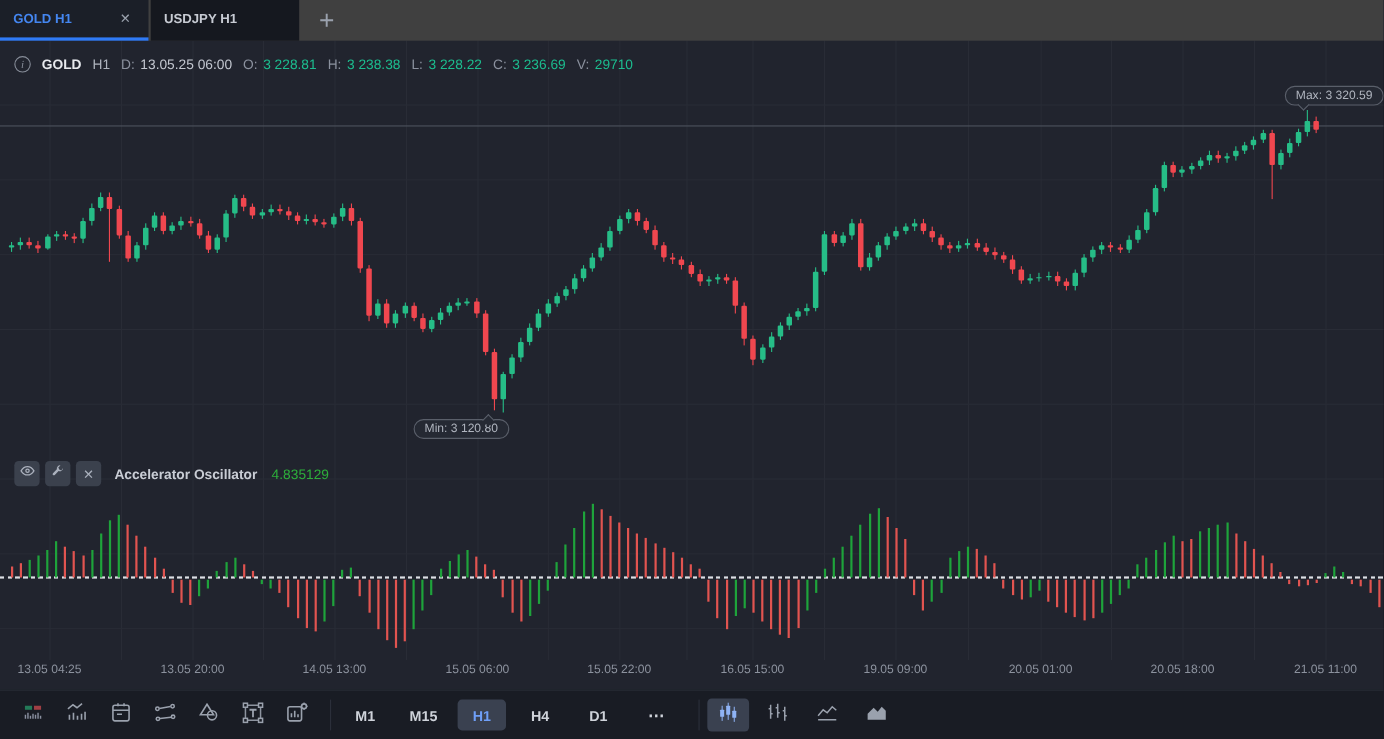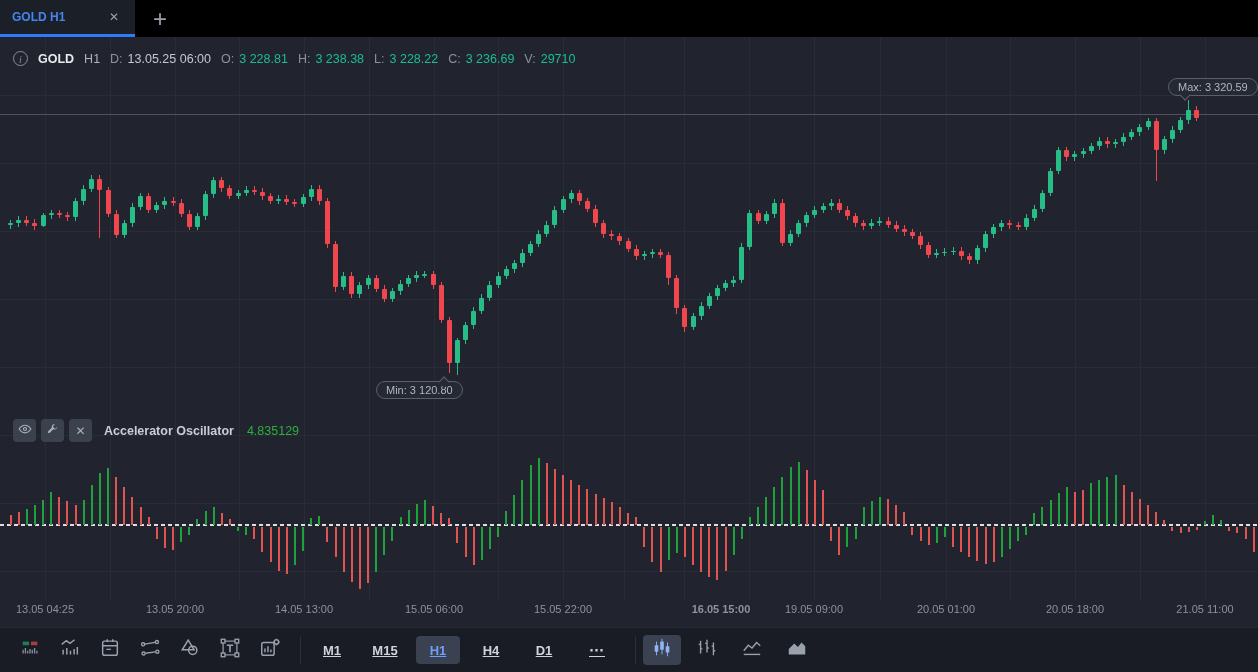--- a/index.html
+++ b/index.html
@@ -1,19 +1,19 @@
 <!DOCTYPE html>
 <html><head>
 <meta charset="utf-8">
 <style>
   html,body{margin:0;padding:0;background:#14161c;}
   .app{position:relative;width:1258px;height:672px;overflow:hidden;background:#21242e;
        font-family:"Liberation Sans",sans-serif;-webkit-font-smoothing:antialiased;}
   
-  .tabbar{position:absolute;top:0;left:0;right:0;height:37px;background:#000000;display:flex;z-index:20;}
+  .tabbar{position:absolute;top:0;left:0;right:0;height:37px;background:#404040;display:flex;z-index:20;}
   .tab{width:135px;height:37px;margin-right:2px;background:#15181f;color:#c7cbd3;font-size:12px;
        font-weight:bold;display:flex;align-items:center;padding:0 12px;box-sizing:border-box;
        border-bottom:3px solid transparent;cursor:pointer;}
   .tab.active{background:#1b1f28;color:#4486f0;border-bottom:3px solid #2f7af5;}
   .tab .close{margin-left:auto;color:#9aa1ad;font-size:12px;font-weight:normal;padding:2px 4px;}
   .tab-add{width:46px;height:37px;display:flex;align-items:center;justify-content:center;
            color:#9aa1ad;font-size:24px;font-weight:300;cursor:pointer;}
   
   .vgrid{position:absolute;top:37px;height:563px;width:1px;background:#292c36;}
   .hgrid{position:absolute;left:0;width:1258px;height:1px;background:#292c36;}
@@ -52,21 +52,21 @@
   .taxis{position:absolute;top:0;left:0;width:1258px;height:672px;z-index:4;}
   .tlabel{position:absolute;top:603px;transform:translateX(-50%);color:#8c929e;font-size:11px;white-space:nowrap;}
   
   .toolbar{position:absolute;left:0;right:0;bottom:0;height:44px;background:#191c24;
            border-top:1px solid #272b34;display:flex;align-items:center;z-index:20;}
   .tbtn{width:28px;height:28px;margin-left:12px;display:flex;align-items:center;justify-content:center;
         cursor:pointer;border-radius:4px;}
   .tbtn:first-child{margin-left:16px;}
   .sep{width:1px;height:28px;background:#2b2f3a;margin-left:16px;}
   .tfbtn{height:28px;min-width:30px;padding:0 7px;margin-left:9px;display:flex;align-items:center;
-         justify-content:center;color:#cfd3da;font-size:13px;font-weight:bold;border-radius:4px;cursor:pointer;text-decoration:underline;}
+         justify-content:center;color:#cfd3da;font-size:13px;font-weight:bold;border-radius:4px;cursor:pointer;}
   .tfbtn.selected{background:#3a4150;color:#6f9ff7;}
   .ctbtn{width:38px;height:30px;margin-left:7px;display:flex;align-items:center;justify-content:center;
          border-radius:4px;cursor:pointer;}
   .ctbtn.selected{background:#3a4150;}
   .morebtn{color:#cfd3da;font-size:15px;font-weight:bold;letter-spacing:1px;}
 </style>
 </head>
 <body>
 
 <div class="app">
@@ -553,31 +553,34 @@
       <div class="aobar" style="left: 1236.38px; top: 527px; width: 2px; height: 6px; background: rgb(225, 84, 80);"></div>
       <div class="aobar" style="left: 1244.5px; top: 527px; width: 2px; height: 12px; background: rgb(225, 84, 80);"></div>
       <div class="aobar" style="left: 1252.62px; top: 527px; width: 2px; height: 25px; background: rgb(225, 84, 80);"></div>
     </div>
   <div class="taxis" id="time-axis">
       <span class="tlabel" style="left: 45px;">13.05 04:25</span>
       <span class="tlabel" style="left: 175px;">13.05 20:00</span>
       <span class="tlabel" style="left: 304px;">14.05 13:00</span>
       <span class="tlabel" style="left: 434px;">15.05 06:00</span>
       <span class="tlabel" style="left: 563px;">15.05 22:00</span>
-      <span class="tlabel" style="left: 721px; font-weight: bold;">16.05 15:00</span>
+      <span class="tlabel" style="left: 684px;">16.05 15:00</span>
       <span class="tlabel" style="left: 814px;">19.05 09:00</span>
       <span class="tlabel" style="left: 946px;">20.05 01:00</span>
       <span class="tlabel" style="left: 1075px;">20.05 18:00</span>
       <span class="tlabel" style="left: 1205px;">21.05 11:00</span>
     </div>
 
   <div class="tabbar" id="tabbar">
       <div class="tab active">
         <span>GOLD H1</span>
         <span class="close">✕</span>
+      </div>
+      <div class="tab">
+        <span>USDJPY H1</span>
       </div>
       <div class="tab-add">+</div>
     </div>
 
   <div class="infobar">
     <span class="i-ic">i</span>
     <span class="sym">GOLD</span>
     <span class="tf">H1</span>
     <span class="pair">
         <span>D:</span>

